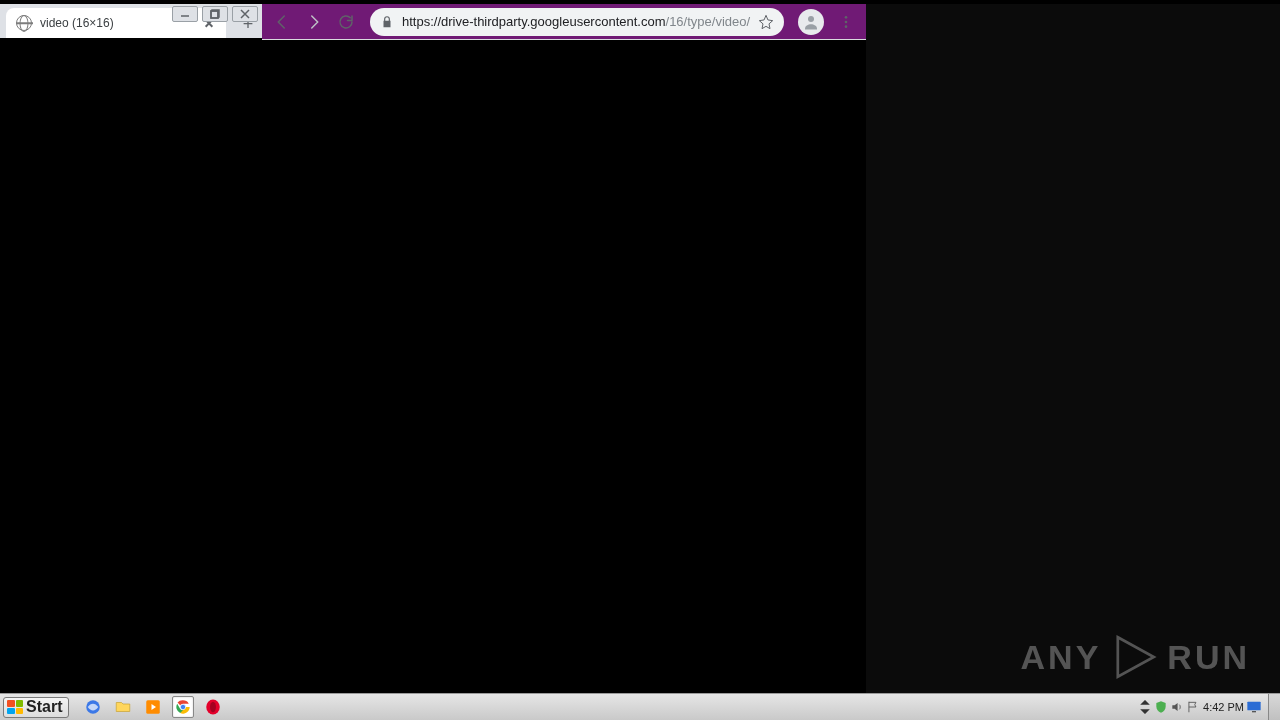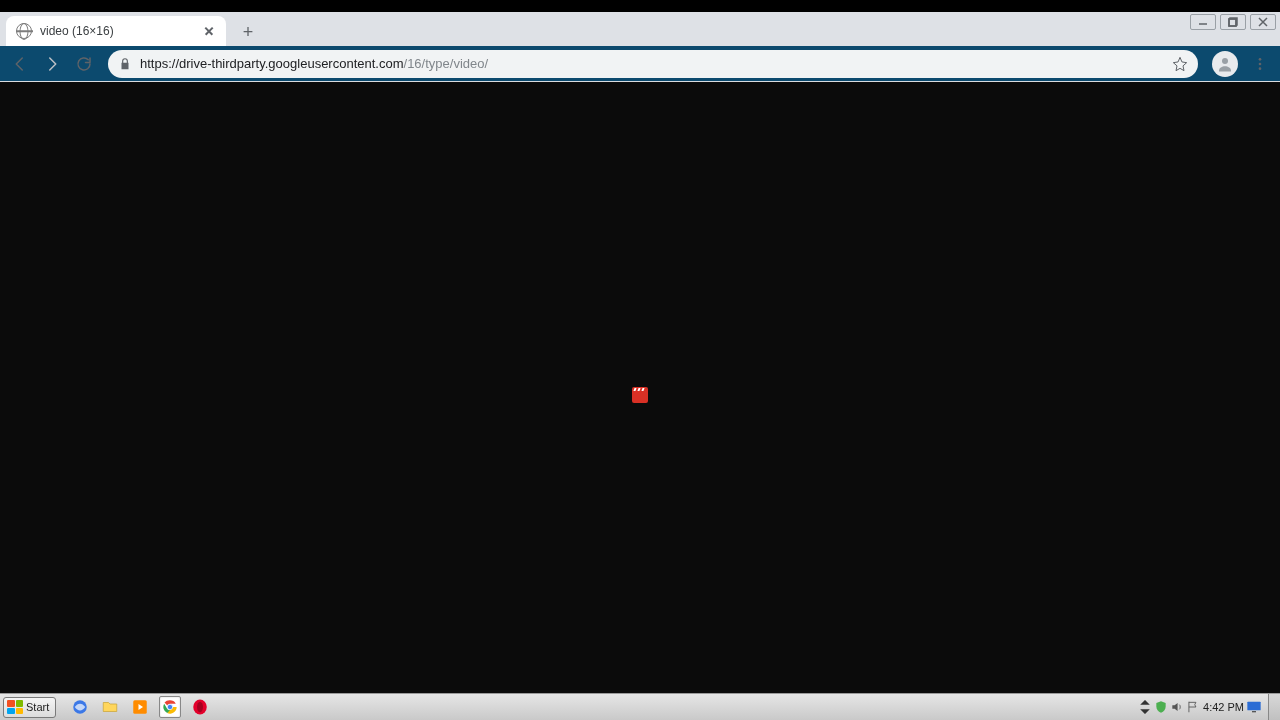--- a/index.html
+++ b/index.html
@@ -1,37 +1,37 @@
 <!DOCTYPE html>
 <html><head>
 <meta charset="utf-8">
 <style>
   * { margin: 0; padding: 0; box-sizing: border-box; font-family: "Segoe UI", Tahoma, sans-serif; }
   html, body { width: 1280px; height: 720px; overflow: hidden; background: #000; }
 
   
-  .browser { position: absolute; top: 12px; left: 0; right: 0; height: 698px; display: flex; flex-direction: column; }
+  .browser { position: absolute; top: 4px; left: 0; right: 0; height: 698px; display: flex; }
   .tab-strip { height: 34px; background: #dee1e6; display: flex; align-items: flex-end; position: relative; }
   .tab { display: flex; align-items: center; gap: 8px; height: 30px; background: #fff; border-radius: 8px 8px 0 0; padding: 0 10px; margin-left: 6px; min-width: 220px; position: relative; }
   .tab .favicon { width: 16px; height: 16px; border: 1.5px solid #7d7d7d; border-radius: 50%; position: relative; flex-shrink: 0; }
   .tab .favicon::before { content:""; position:absolute; left:-1.5px; right:-1.5px; top:50%; height:1.5px; background:#7d7d7d; transform:translateY(-50%); }
   .tab .favicon::after { content:""; position:absolute; top:-1.5px; bottom:-1.5px; left:50%; width:7px; transform:translateX(-50%); border:1.5px solid #7d7d7d; border-radius:50%; }
   .tab .title { font-size: 12px; color: #3c4043; white-space: nowrap; overflow: hidden; text-overflow: ellipsis; flex: 1; }
   .tab .close { width: 14px; height: 14px; position: relative; flex-shrink: 0; cursor: pointer; }
   .tab .close::before, .tab .close::after { content:""; position:absolute; left:50%; top:50%; width:10px; height:1.5px; background:#5f6368; transform-origin:center; }
   .tab .close::before { transform: translate(-50%,-50%) rotate(45deg); }
   .tab .close::after  { transform: translate(-50%,-50%) rotate(-45deg); }
   .newtab { width: 28px; height: 28px; margin-left: 8px; display:flex; align-items:center; justify-content:center; cursor:pointer; }
   .newtab span { font-size: 18px; color:#5f6368; line-height:1; }
 
   .win-controls { position:absolute; right:4px; top:2px; display:flex; gap:4px; }
   .win-btn { width:26px; height:16px; border:1px solid #9aa0a6; border-radius:2px; background:#dee1e6; display:flex; align-items:center; justify-content:center; cursor:pointer; }
   .win-btn svg { width:10px; height:10px; stroke:#5f6368; fill:none; stroke-width:1.5; }
 
-  .toolbar { height: 36px; background:#0c4a6e; border-bottom:1px solid #dadce0; display:flex; align-items:center; padding:0 6px; gap:4px; }
+  .toolbar { height: 36px; background:#701a75; border-bottom:1px solid #dadce0; display:flex; align-items:center; padding:0 6px; gap:4px; }
   .nav-btn { width:28px; height:28px; display:flex; align-items:center; justify-content:center; border-radius:50%; cursor:pointer; }
   .nav-btn svg { width:18px; height:18px; stroke:#5f6368; fill:none; stroke-width:2; stroke-linecap:round; stroke-linejoin:round; }
   .nav-btn.disabled svg { stroke:#bdc1c6; }
   .omnibox { flex:1; height:28px; background:#f1f3f4; border-radius:14px; display:flex; align-items:center; padding:0 10px; gap:8px; margin:0 6px; }
   .lock { width:14px; height:14px; }
   .lock svg { width:14px; height:14px; fill:#5f6368; }
   .url { font-size:13px; color:#202124; white-space:nowrap; }
   .url .dim { color:#80868b; }
   .star { width:16px; height:16px; margin-left:auto; }
   .star svg { width:16px; height:16px; stroke:#5f6368; fill:none; stroke-width:1.5; }
@@ -51,21 +51,21 @@
   .watermark svg { width:54px; height:54px; stroke:#ddd; fill:none; stroke-width:3; }
 
   
   .taskbar { position:absolute; left:0; right:0; bottom:0; height:27px; background:linear-gradient(#e6e6e6,#c9c9c9); border-top:1px solid #9a9a9a; display:flex; align-items:center; }
   .start { height:21px; margin:0 3px; padding:0 6px 0 3px; display:flex; align-items:center; gap:3px; background:linear-gradient(#f5f5f5,#dcdcdc); border:1px solid #7a7a7a; border-radius:3px; cursor:pointer; }
   .start .flag { width:16px; height:14px; display:grid; grid-template-columns:1fr 1fr; grid-template-rows:1fr 1fr; gap:1px; }
   .start .flag div:nth-child(1){background:#f25022;border-radius:1px;}
   .start .flag div:nth-child(2){background:#7fba00;border-radius:1px;}
   .start .flag div:nth-child(3){background:#00a4ef;border-radius:1px;}
   .start .flag div:nth-child(4){background:#ffb900;border-radius:1px;}
-  .start .label{font-size:11px; font-weight:normal; color:#222;}
+  .start .label{font-size:16px; font-weight:bold; color:#222;}
   .tb-icons { display:flex; align-items:center; gap:8px; margin-left:10px; }
   .tb-icon { width:22px; height:22px; display:flex; align-items:center; justify-content:center; cursor:pointer; }
   .tb-icon.active { background:#fff; border:1px solid #888; border-radius:2px; box-shadow:inset 0 0 2px rgba(0,0,0,.2); }
   .tray { margin-left:auto; display:flex; align-items:center; gap:0; padding:0 6px; height:100%; }
   .tray-icon { width:16px; height:16px; display:flex; align-items:center; justify-content:center; cursor:pointer; }
   .clock { font-size:11px; color:#222; cursor:pointer; padding:0 2px; }
   .desk-peek { width:12px; height:100%; border-left:1px solid #888; background:linear-gradient(#d8d8d8,#c0c0c0); cursor:pointer; }
 </style>
 </head>
 <body>
@@ -139,20 +139,27 @@
           <circle cx="12" cy="19" r="2"></circle>
         </svg>
       </div>
   </div>
 
   <div class="viewport">
     <div class="video-icon" title="video">
       <div class="top"></div>
         <div class="body"></div>
     </div>
+    <div class="watermark">
+      <span>ANY</span>
+      <svg viewBox="0 0 60 60">
+          <path d="M12 8l40 22-40 22z"></path>
+        </svg>
+      <span>RUN</span>
+    </div>
   </div>
 </div>
 
 <div class="taskbar">
   <div class="start">
     <div class="flag">
         <div></div>
         <div></div>
         <div></div>
         <div></div>

